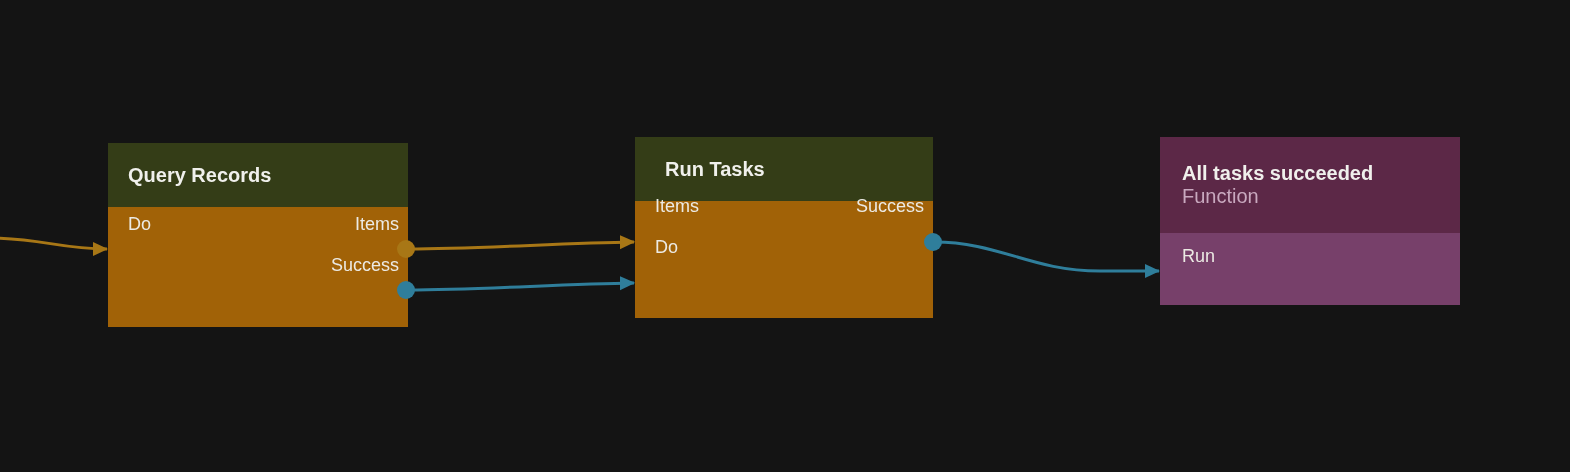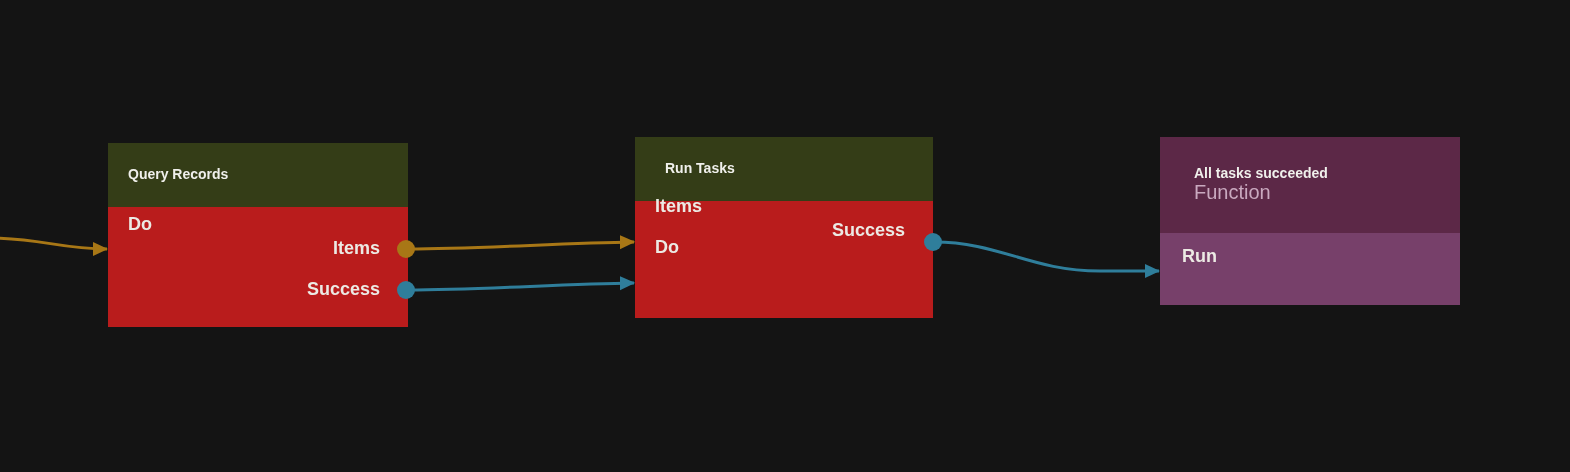--- a/index.html
+++ b/index.html
@@ -47,56 +47,56 @@
     flex-direction: column;
     justify-content: center;
   }
   .node-body {
     box-sizing: border-box;
     width: 100%;
     position: relative;
   }
 
   .node-title {
-    font-size: 14px;
+    font-size: 20px;
     font-weight: bold;
     color: #f0f0ec;
     line-height: 1.12;
     white-space: nowrap;
   }
   .node-subtitle {
     font-size: 20px;
     font-weight: normal;
     color: #c9a9bf;
     line-height: 1.15;
     white-space: nowrap;
   }
 
   
   .node.green .node-header { background: #343d17; }
-  .node.green .node-body   { background: #b91c1c; font-weight: bold; }
+  .node.green .node-body   { background: #a16207; }
 
   
   .node.purple .node-header { background: #5c2847; }
   .node.purple .node-body   { background: #77406a; }
 
   .port-row {
     position: absolute;
     height: 22px;
     display: flex;
     align-items: center;
     white-space: nowrap;
   }
   .port-label {
     font-size: 18px;
     color: #eceae4;
     line-height: 22px;
   }
   .port-row.in  { left: 20px; }
-  .port-row.out { right: 28px; margin-top: 24px; }
+  .port-row.out { right: 9px; }
 
   
   .port-dot {
     position: absolute;
     width: 18px;
     height: 18px;
     border-radius: 50%;
     z-index: 3;
   }
   .port-dot.orange { background: #a87716; }
@@ -158,24 +158,24 @@
         <span class="port-label">Do</span>
       </div>
       <div class="port-row out" style="top:-6px;">
         <span class="port-label">Success</span>
       </div>
     </div>
     <span class="port-dot blue" style="left:289px; top:96px;"></span>
   </div>
 
   <div class="node purple" style="left:1160px; top:137px; width:300px; height:168px;">
-    <div class="node-header" style="height:96px; padding:0 34px;">
+    <div class="node-header" style="height:96px; padding:0 22px;">
       <div class="node-title">All tasks succeeded</div>
       <div class="node-subtitle">Function</div>
     </div>
     <div class="node-body" style="height:72px;">
-      <div class="port-row in" style="top:12px; left:22px;font-weight:bold;">
+      <div class="port-row in" style="top:12px; left:22px;">
         <span class="port-label">Run</span>
       </div>
     </div>
   </div>
 
 </div>
 
 </body></html>

